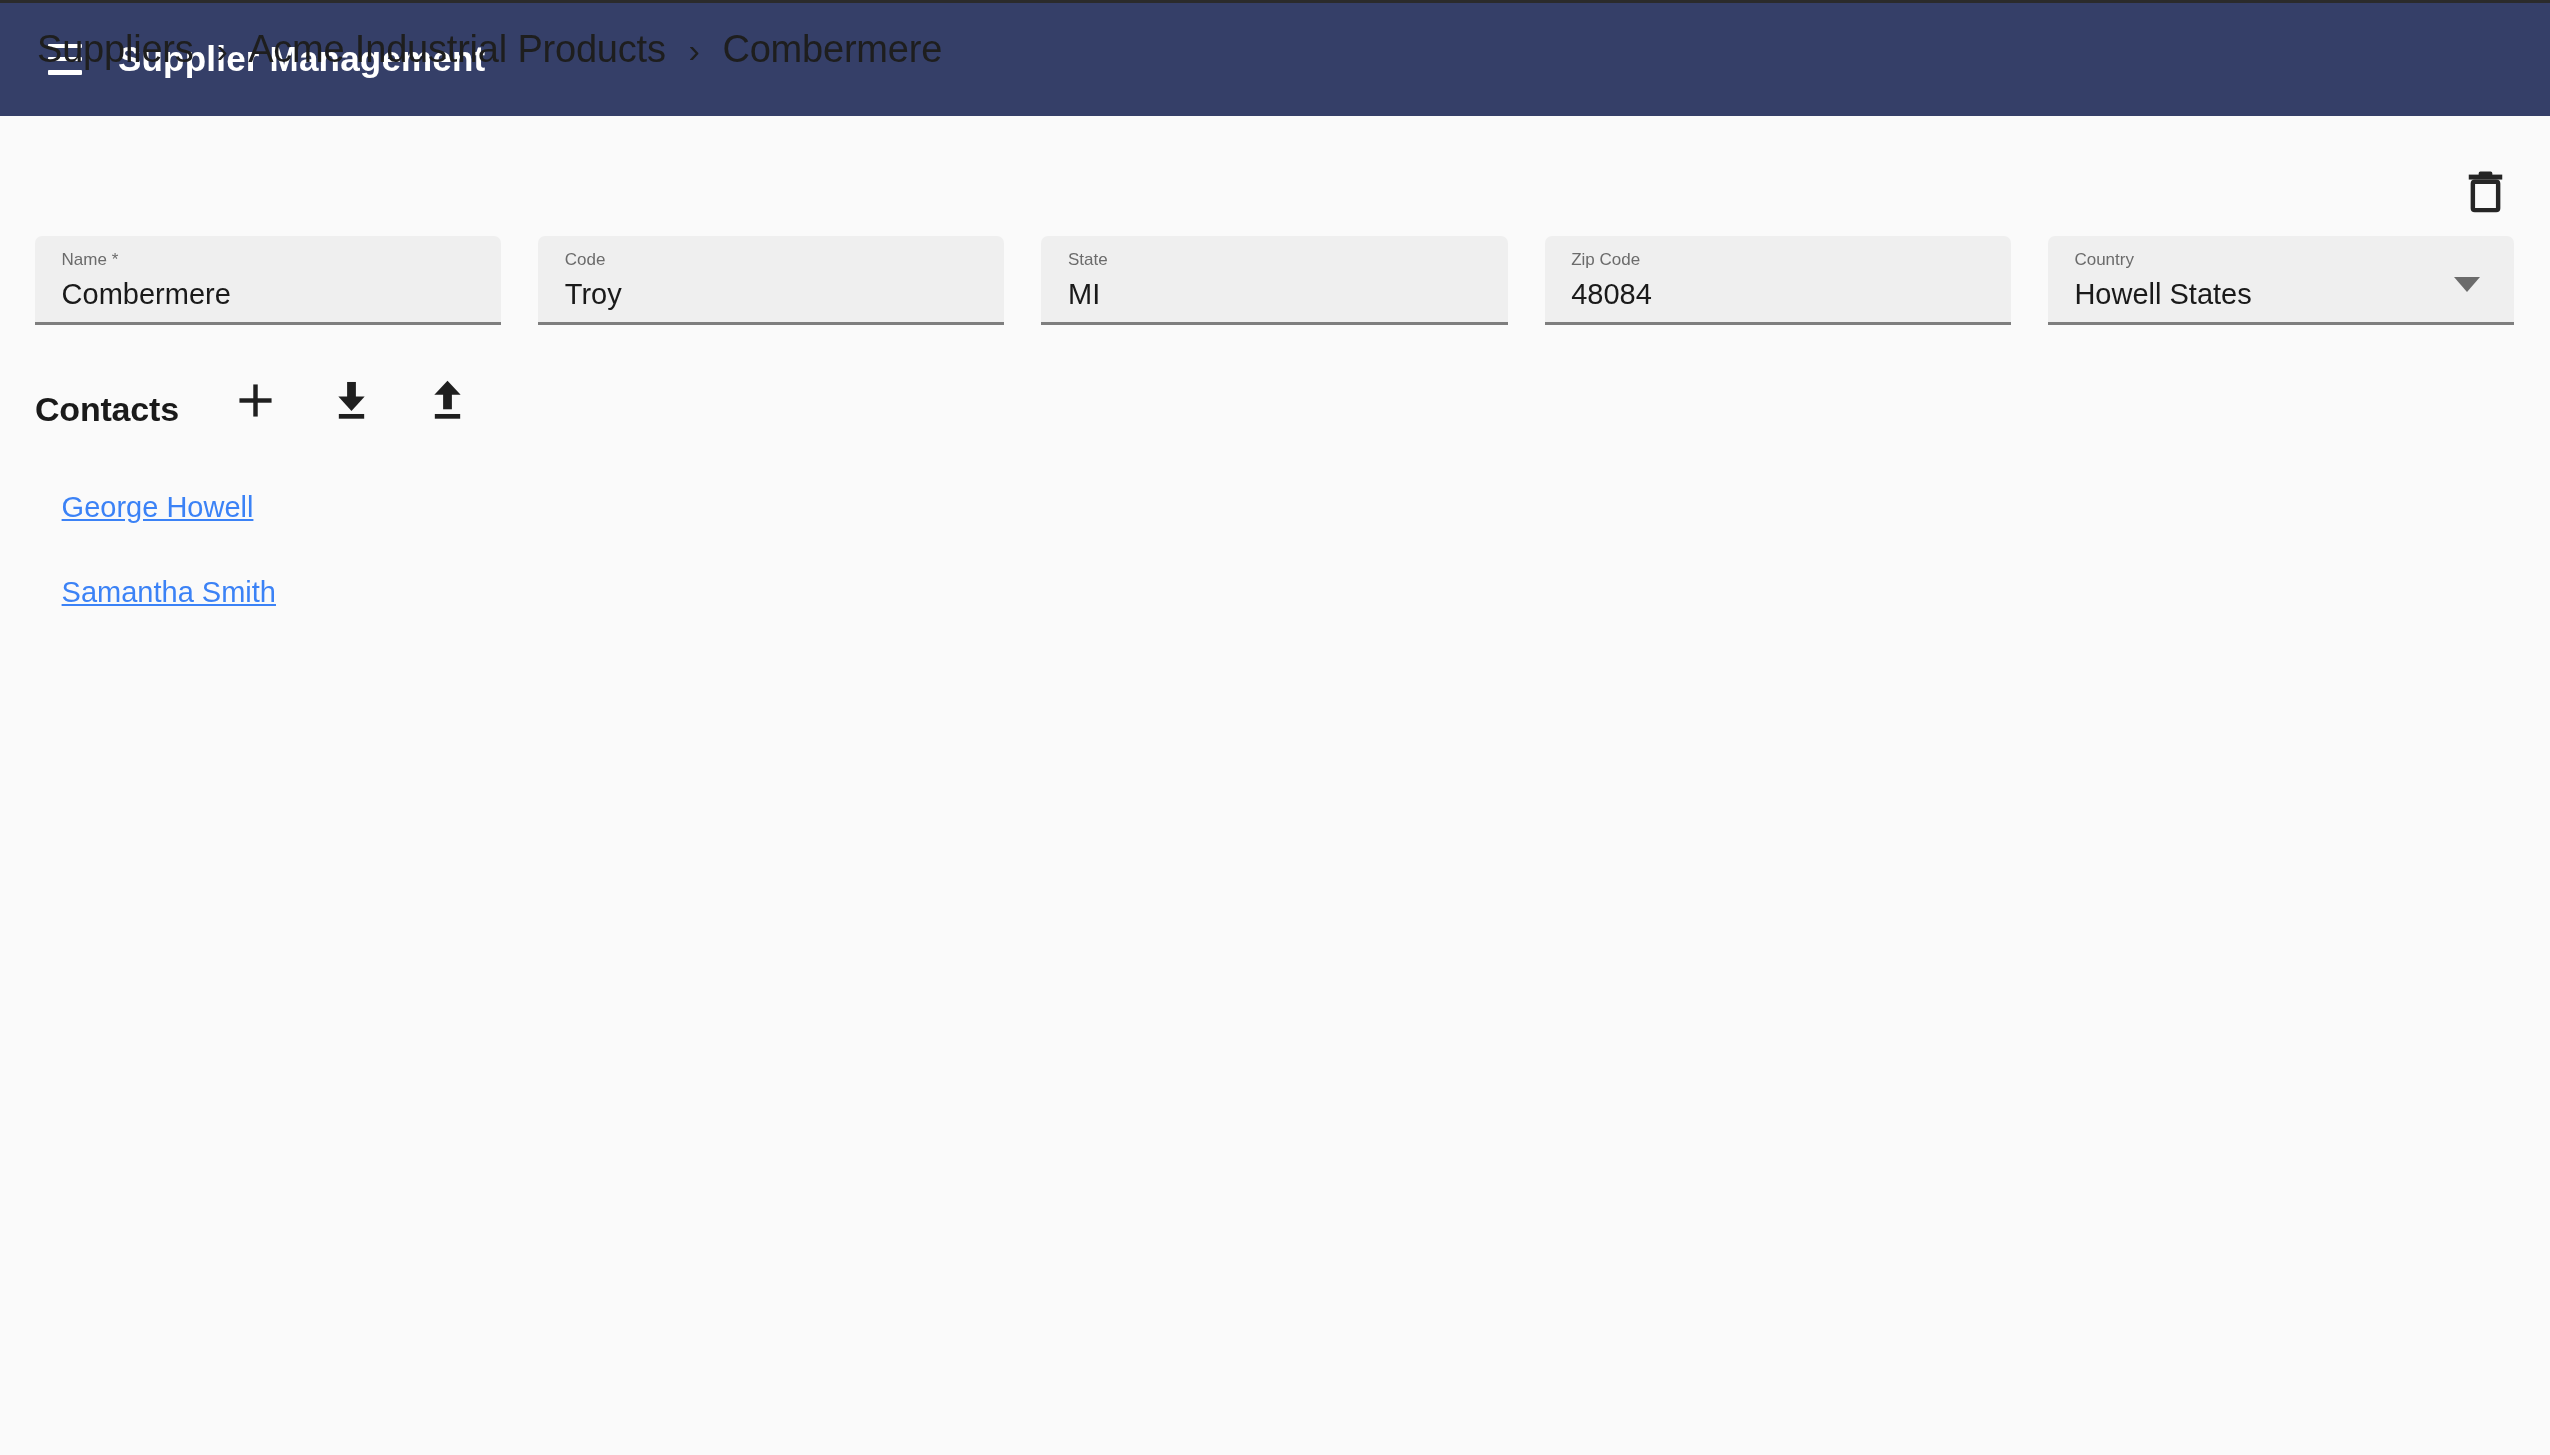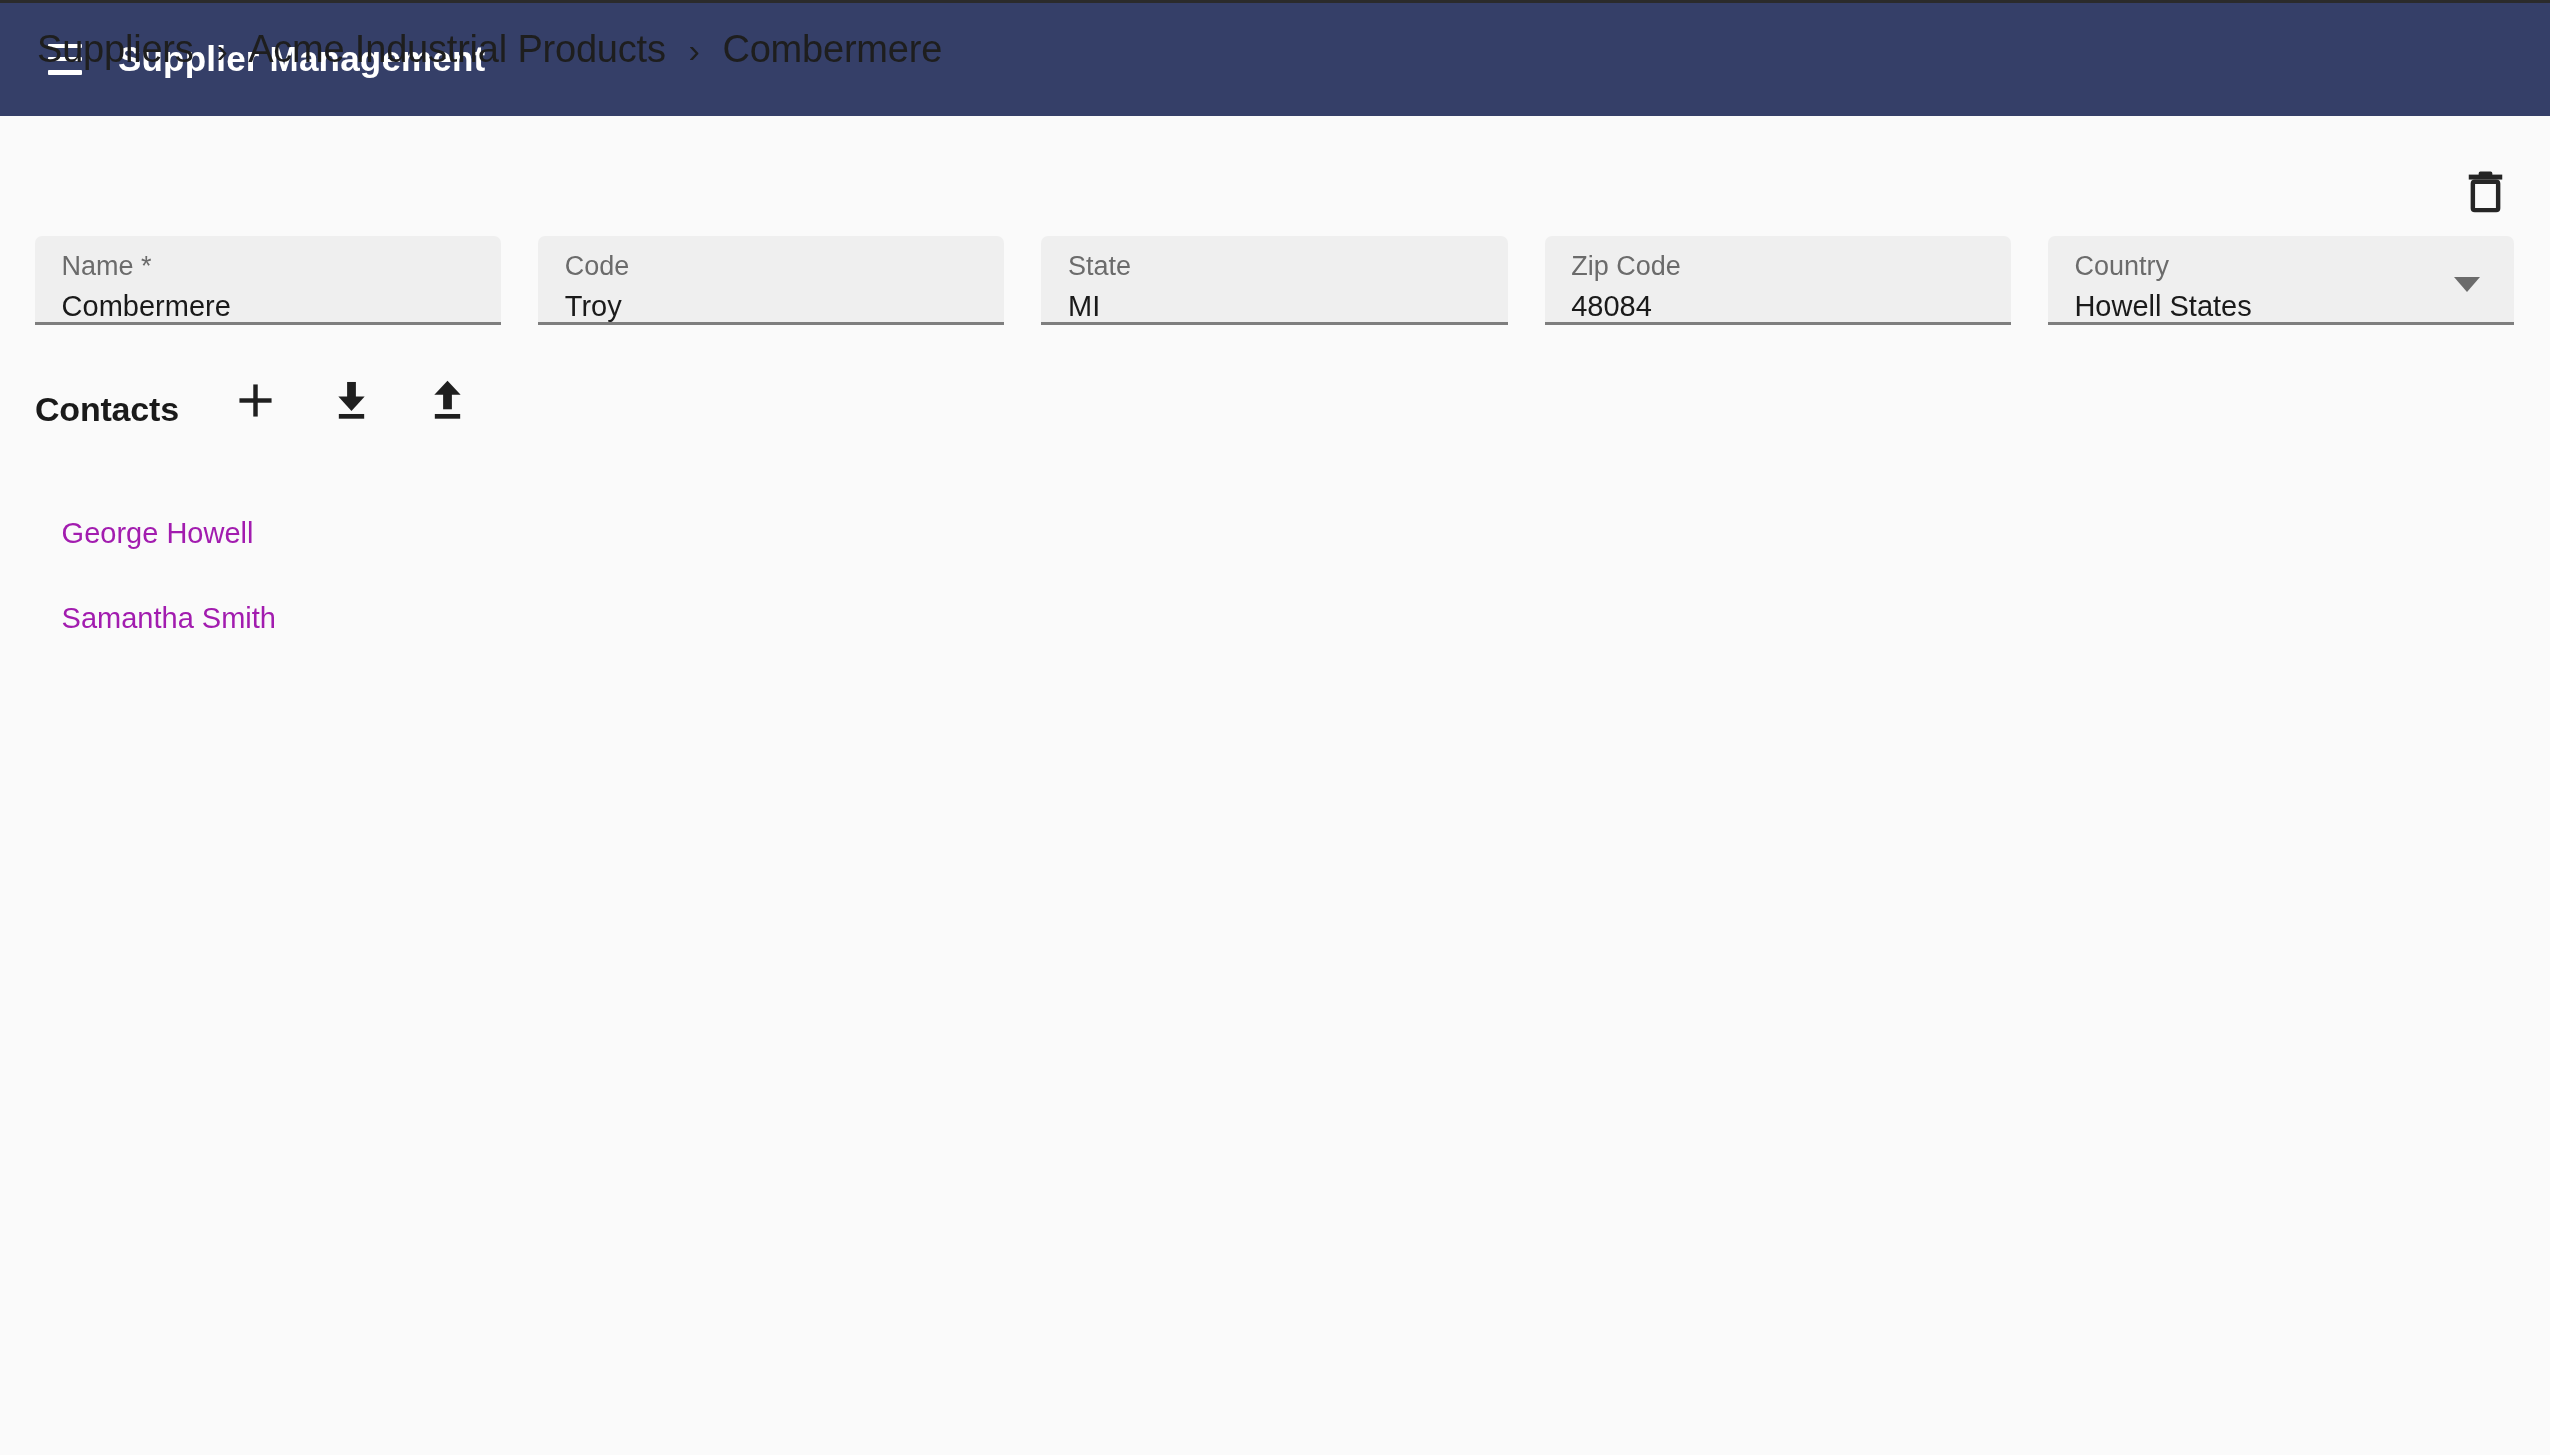--- a/index.html
+++ b/index.html
@@ -114,21 +114,21 @@
     background: #efefef;
     border-radius: 7px 7px 0 0;
     border-bottom: 3.5px solid #7e7e7e;
     padding: 14px 26.6px 0 26.6px;
     position: relative;
     cursor: text;
   }
 
   .field-label {
     display: block;
-    font-size: 27px;
+    font-size: 17px;
     color: #6b6b6b;
     line-height: 1.2;
     white-space: nowrap;
   }
 
   .field-value {
     display: block;
     font-size: 29px;
     color: #1a1a1a;
     line-height: 1.3;
@@ -184,26 +184,27 @@
   .contacts-list {
     position: absolute;
     top: 465px;
     left: 35px;
     width: 673px;
   }
 
   .contact-item {
     height: 85px;
     display: flex;
-    align-items: flex-end;
+    align-items: center;
     padding-left: 26.6px;
     font-size: 29px;
-    color: #a21caf;
+    color: #3b82f6;
     cursor: pointer;
     white-space: nowrap;
+    text-decoration: underline;
   }
 </style>
 </head>
 <body>
 
 <div class="page">
 
   <div class="topbar-strip"></div>
 
   <div class="topbar">

